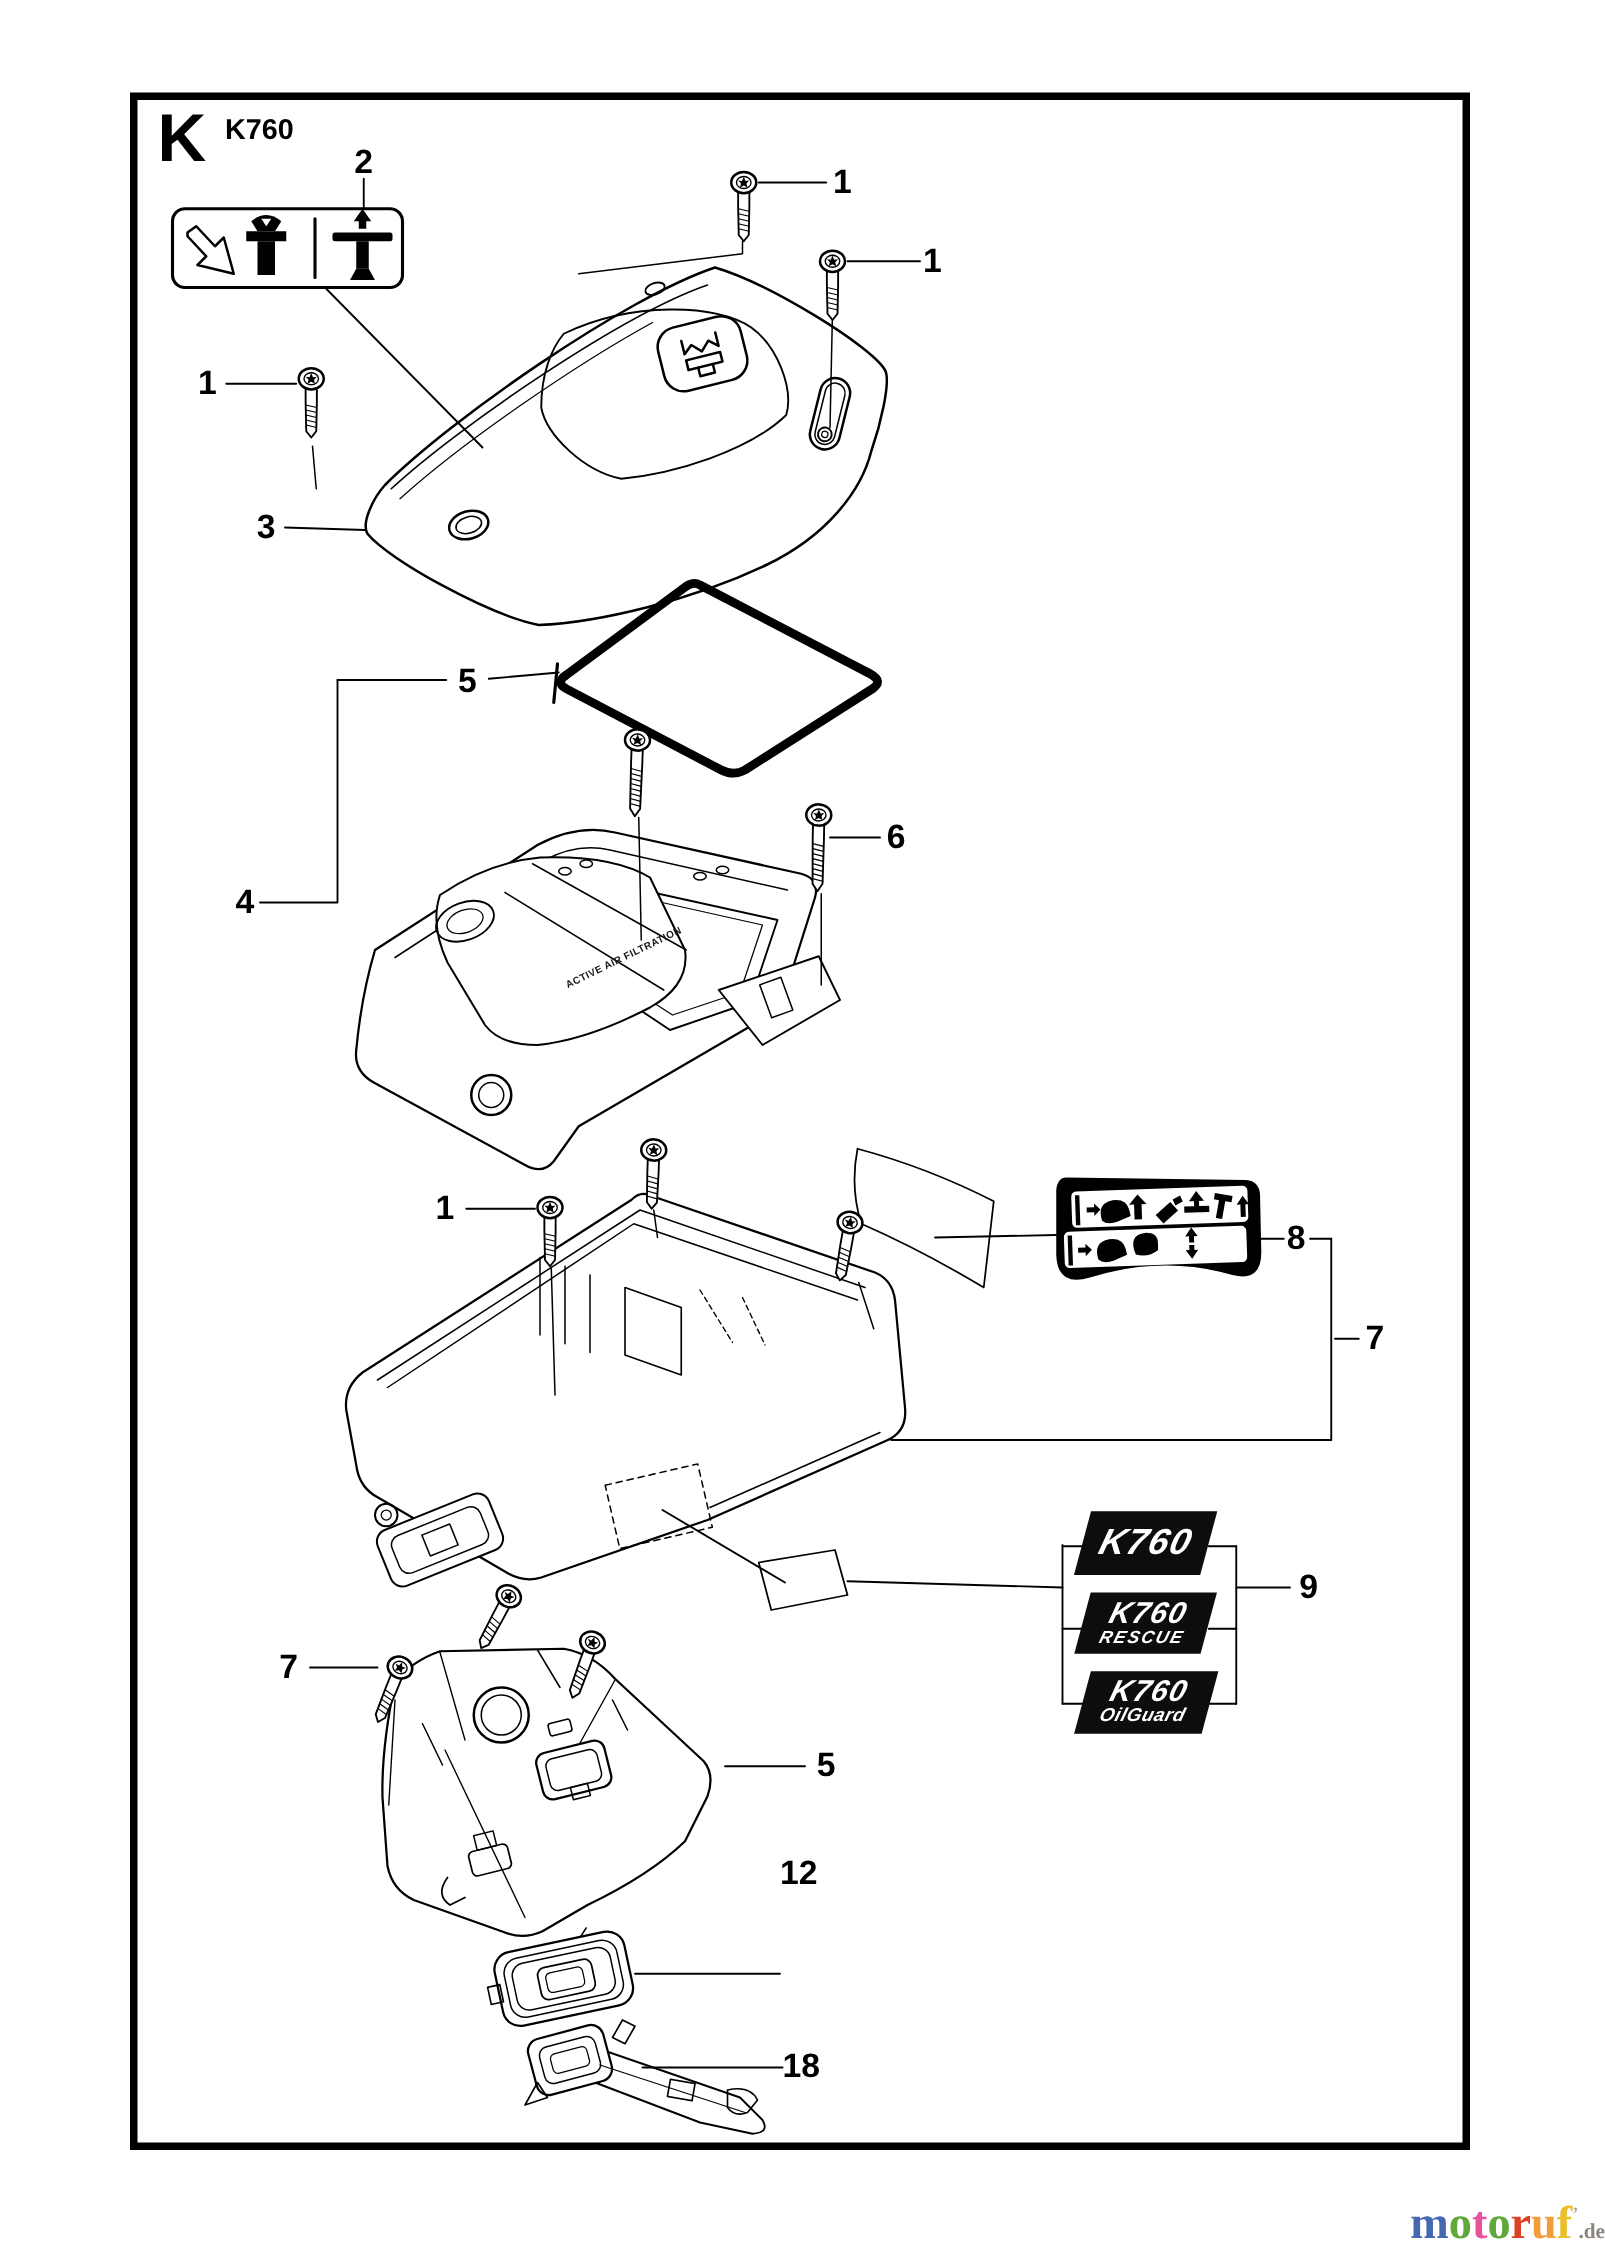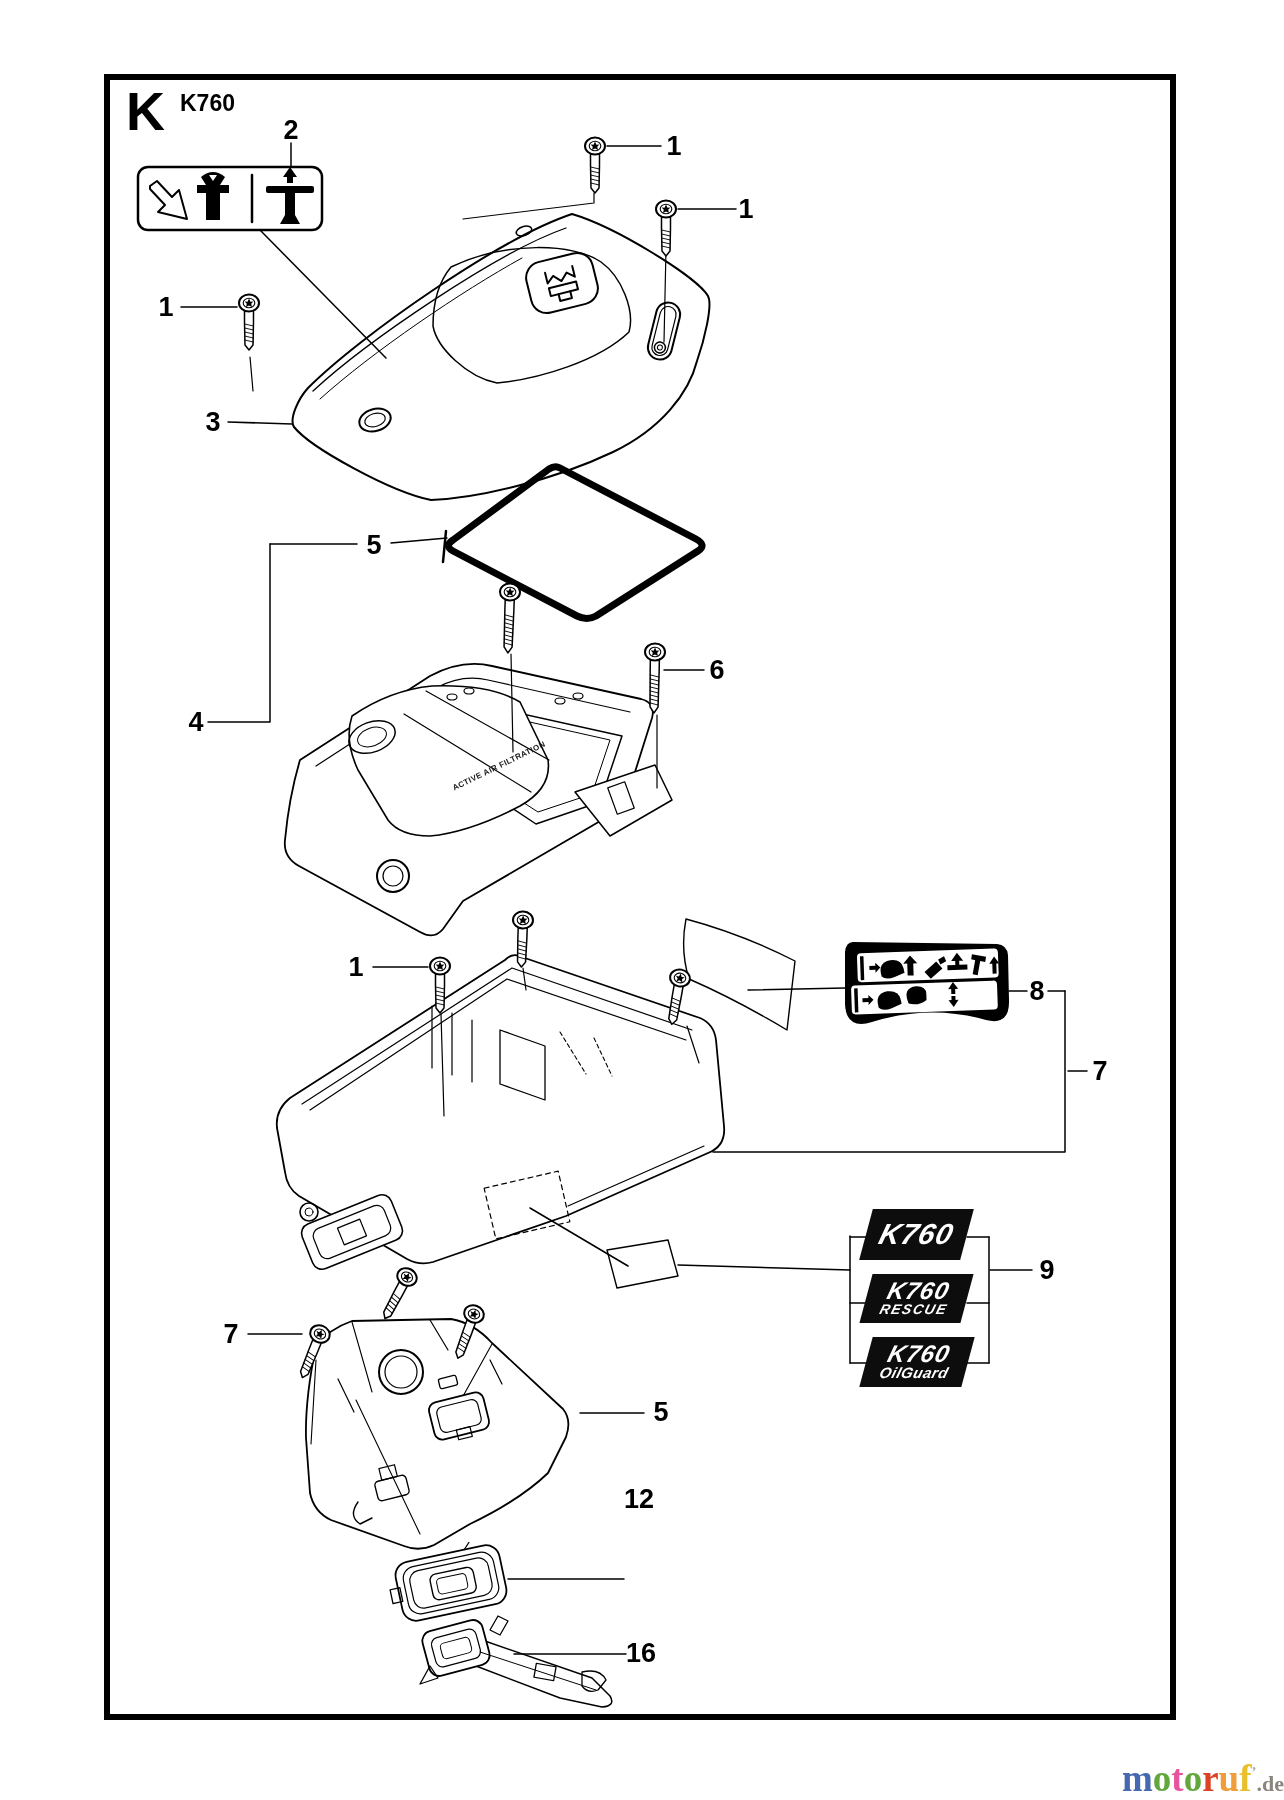--- a/index.html
+++ b/index.html
@@ -17,21 +17,21 @@
          align-items:center;justify-content:center;transform:skewX(-15deg);
          font-style:italic;font-weight:700;text-align:center;line-height:.95;}
   .decal .big{font-size:29px;letter-spacing:1px;}
   .decal .mid{font-size:24px;letter-spacing:1px;}
   .decal .sub{font-size:14px;letter-spacing:1.5px;}
   .decal .sub2{font-size:15px;letter-spacing:.5px;}
   .watermark{position:absolute;left:1098px;top:1748px;width:186px;height:50px;
              font-family:"Liberation Serif",serif;font-weight:700;font-size:37px;
              line-height:48px;text-align:right;white-space:nowrap;}
   .watermark .mark{font-size:15px;vertical-align:14px;}
-  .watermark .suffix{font-size:22px;font-weight:700;}
+  .watermark .suffix{font-size:17px;font-weight:700;}
 </style>
 </head>
 <body>
 
 <div class="page">
 
   <div class="frame"></div>
 
   <div class="section-letter">K</div>
   <div class="model-code">K760</div>
@@ -271,21 +271,21 @@
   <div class="co" style="left:374px;top:545px">5</div>
   <div class="co" style="left:196px;top:722px">4</div>
   <div class="co" style="left:717px;top:670px">6</div>
   <div class="co" style="left:356px;top:967px">1</div>
   <div class="co" style="left:1037px;top:991px">8</div>
   <div class="co" style="left:1100px;top:1071px">7</div>
   <div class="co" style="left:1047px;top:1270px">9</div>
   <div class="co" style="left:231px;top:1334px">7</div>
   <div class="co" style="left:661px;top:1412px">5</div>
   <div class="co" style="left:639px;top:1499px">12</div>
-  <div class="co" style="left:641px;top:1653px">16</div>
+  <div class="co" style="left:641px;top:1653px">18</div>
 
   <div class="aaf">ACTIVE AIR FILTRATION</div>
 
   <div class="decal" style="left:866px;top:1209px;width:101px;height:51px">
     <span class="big">K760</span>
   </div>
   <div class="decal" style="left:866px;top:1274px;width:101px;height:49px">
     <span class="mid">K760</span>
     <span class="sub">RESCUE</span>
   </div>

